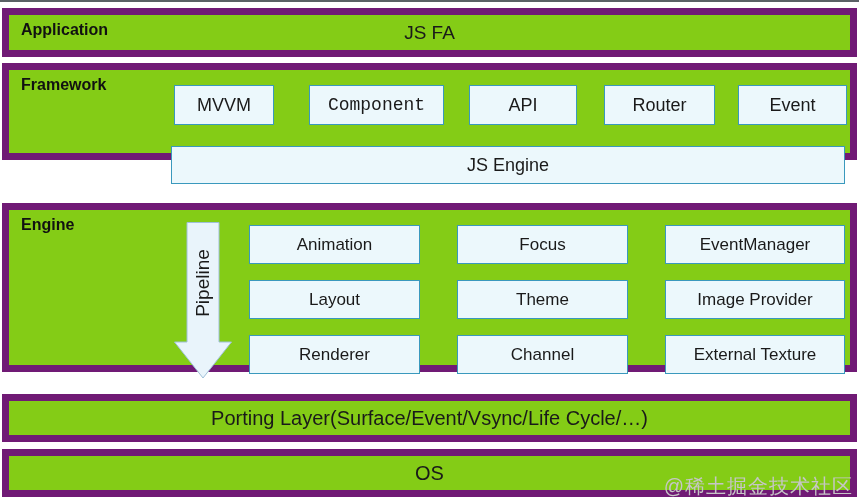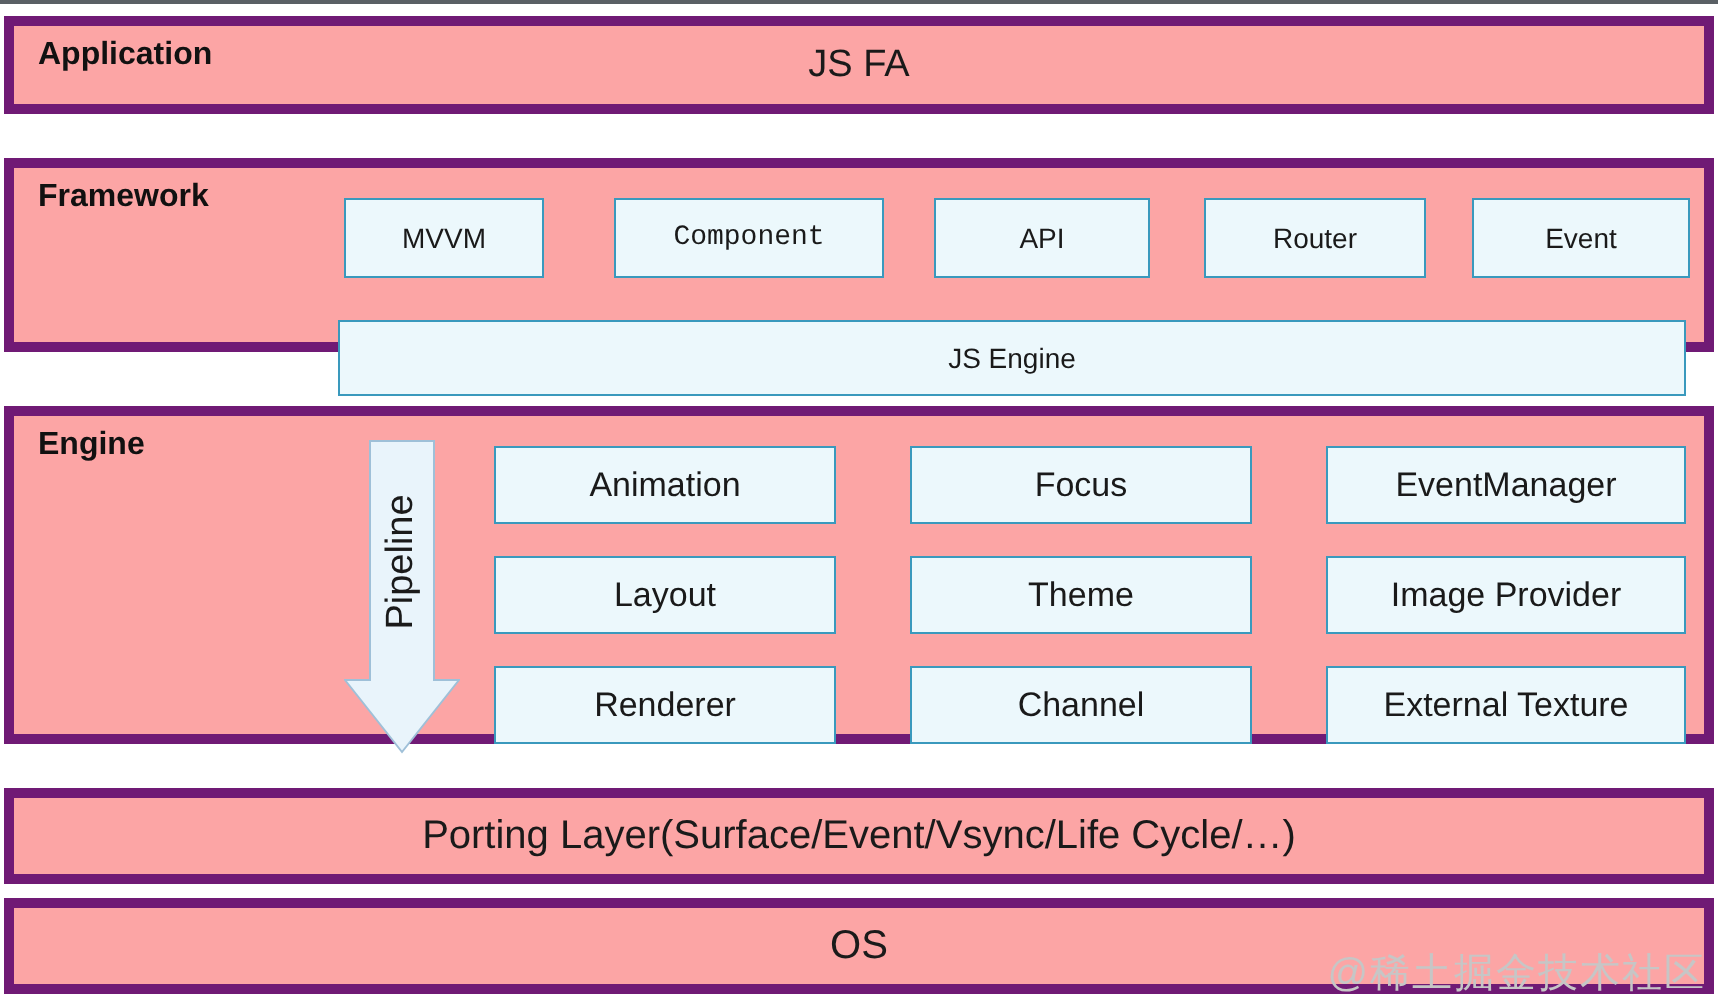--- a/index.html
+++ b/index.html
@@ -19,26 +19,26 @@
   .top-line {
     position: absolute;
     left: 0; top: 0;
     width: 859px; height: 2px;
     background: #5a6065;
   }
   .band {
     position: absolute;
     left: 2px;
     width: 855px;
-    background: #fca5a5;
-    border: 5px solid #701a75;
+    background: #84cc16;
+    border: 7px solid #701a75;
     box-sizing: border-box;
   }
   .band-application { top: 8px;   height: 49px; }
-  .band-framework   { top: 79px;  height: 97px; }
+  .band-framework   { top: 63px;  height: 97px; }
   .band-engine      { top: 203px; height: 169px; text-align: right; }
   .band-porting     { top: 394px; height: 48px; }
   .band-os          { top: 449px; height: 48px; }
 
   .band-label {
     position: absolute;
     left: 12px; top: 6px;
     font-size: 16px;
     font-weight: bold;
     color: #111111;
@@ -54,21 +54,21 @@
   .porting-content, .os-content { font-size: 20px; }
 
   .box {
     position: absolute;
     background: #ecf8fc;
     border: 1px solid #3a99bd;
     box-sizing: border-box;
     display: flex;
     align-items: center;
     justify-content: center;
-    font-size: 14px;
+    font-size: 18px;
     color: #1a1a1a;
   }
   
   .fw-box { top: 15px; height: 40px; }
   .fw-box-0 { left: 165px; width: 100px; }
   .fw-box-1 { left: 300px; width: 135px; font-family: Liberation Mono, monospace; }
   .fw-box-2 { left: 460px; width: 108px; }
   .fw-box-3 { left: 595px; width: 111px; }
   .fw-box-4 { left: 729px; width: 109px; }
   .js-engine-box { left: 162px; top: 76px; width: 674px; height: 38px; }

